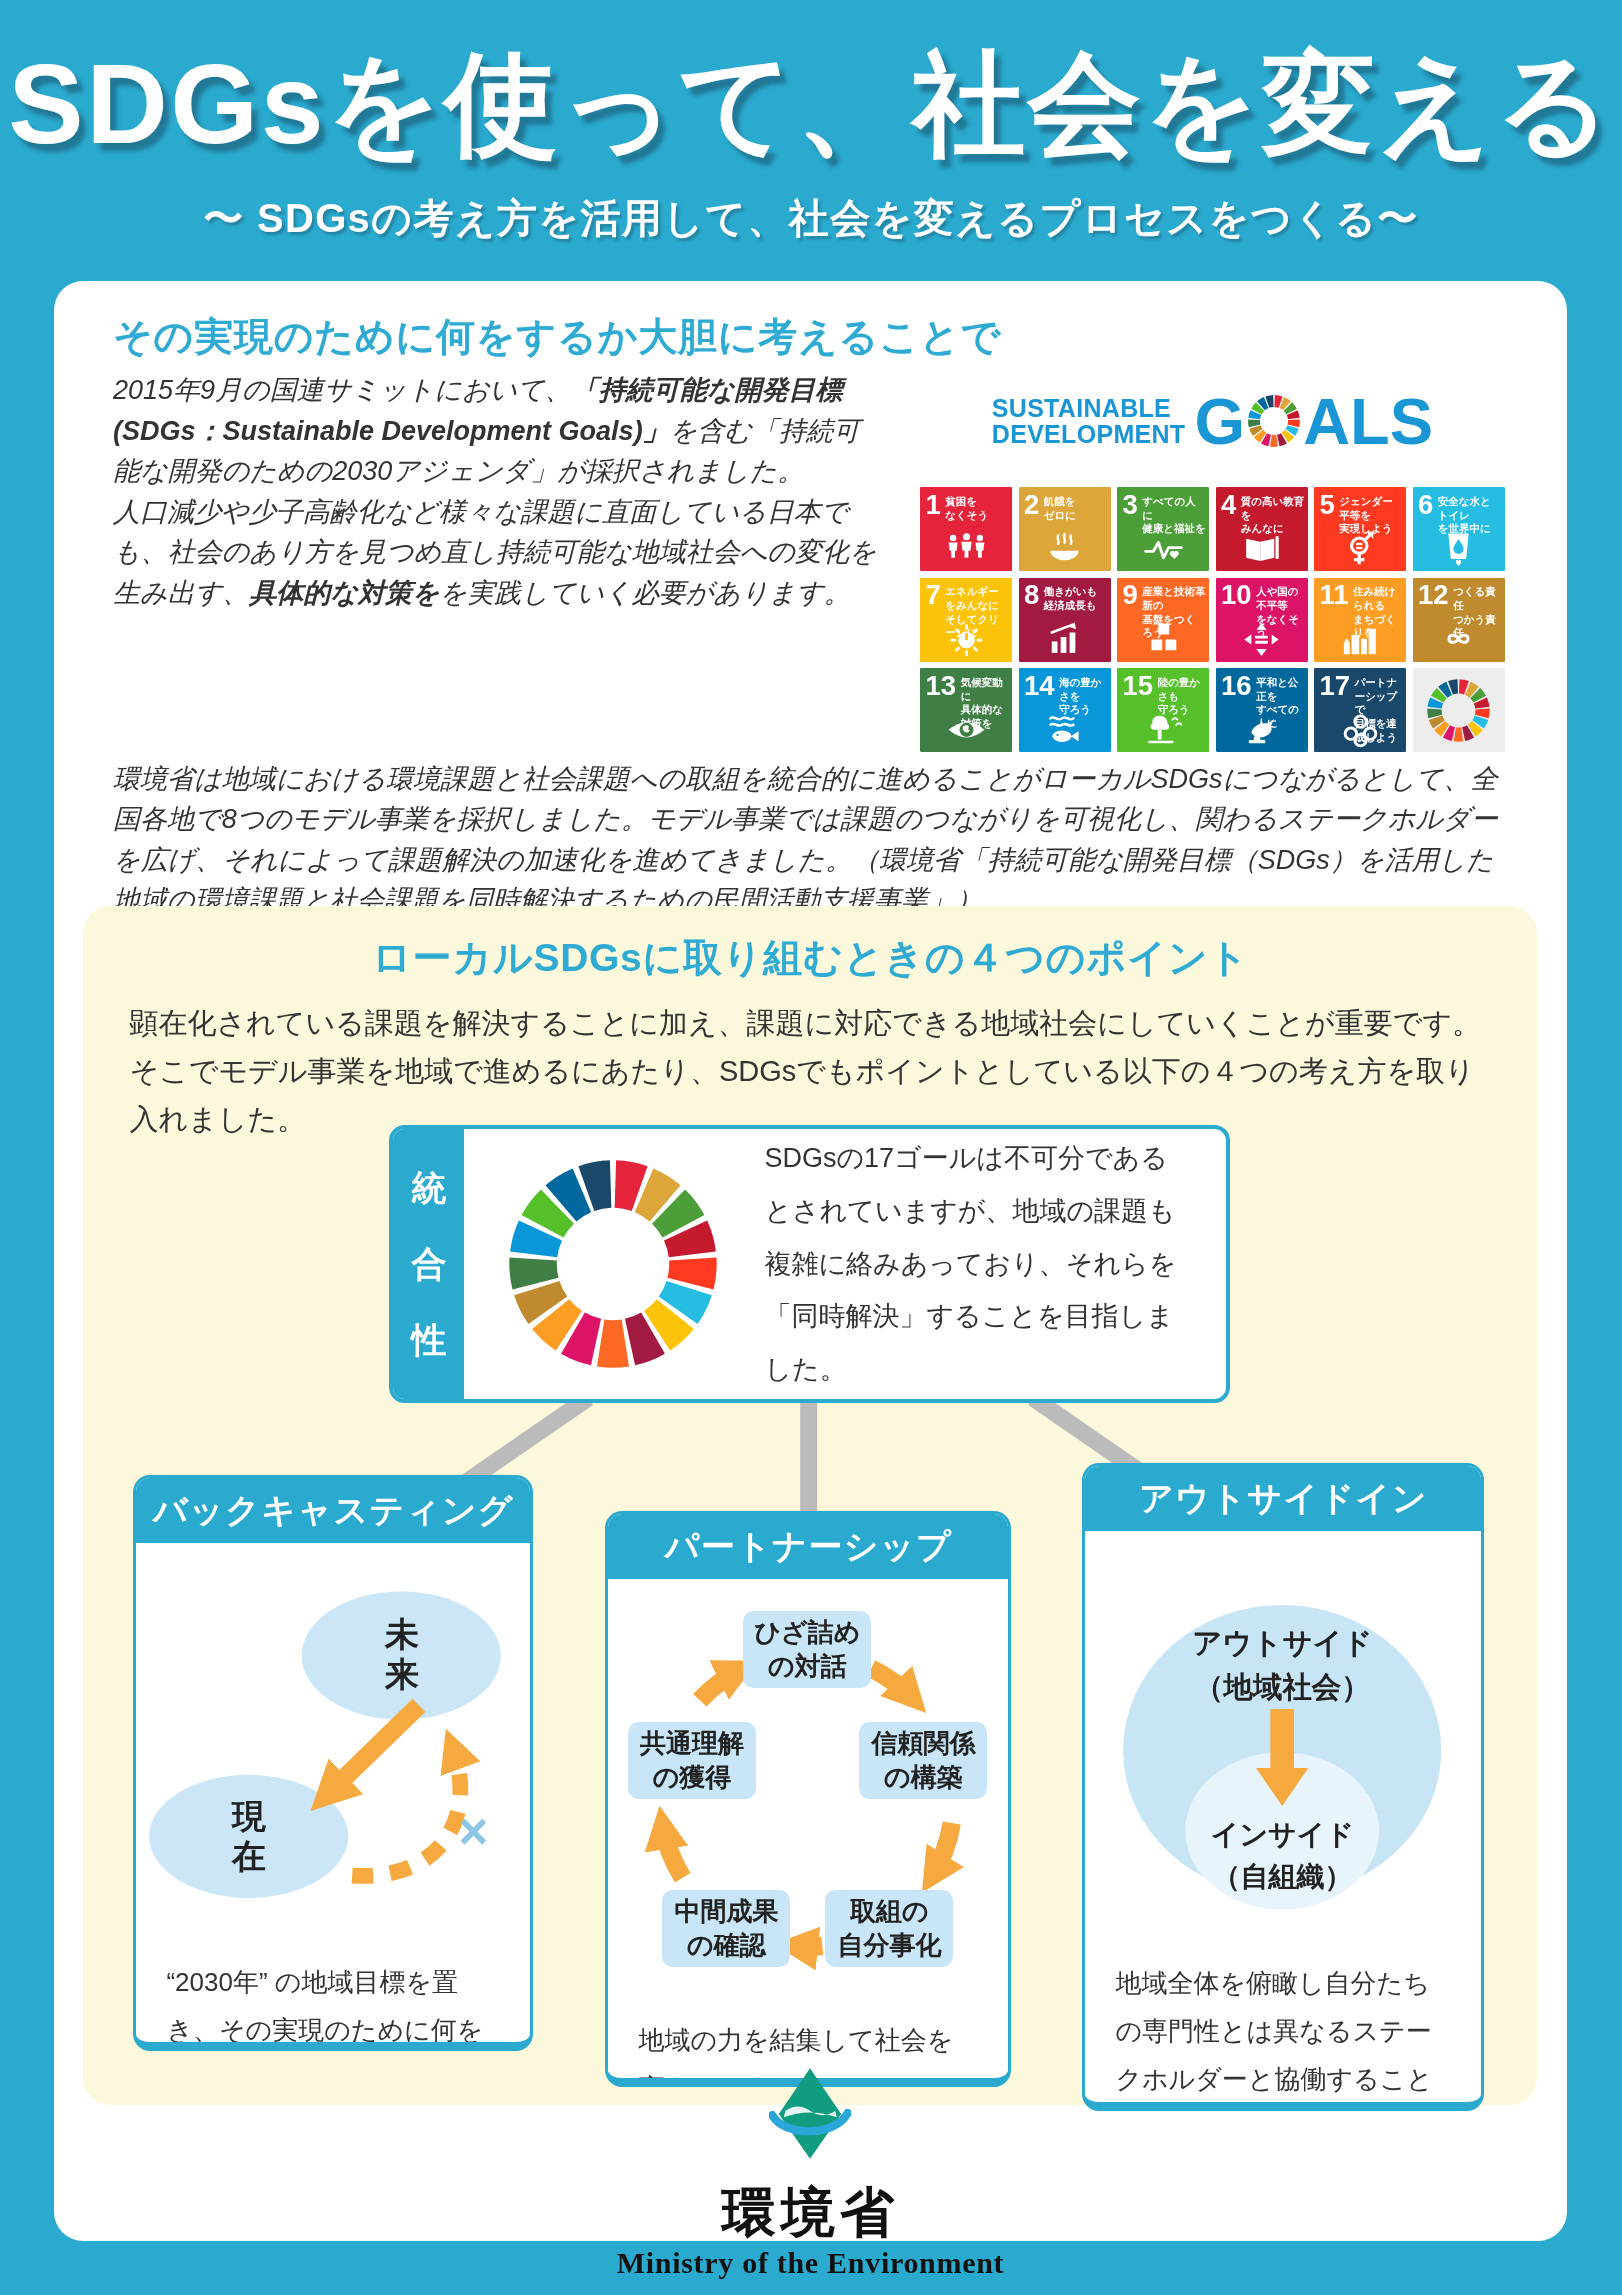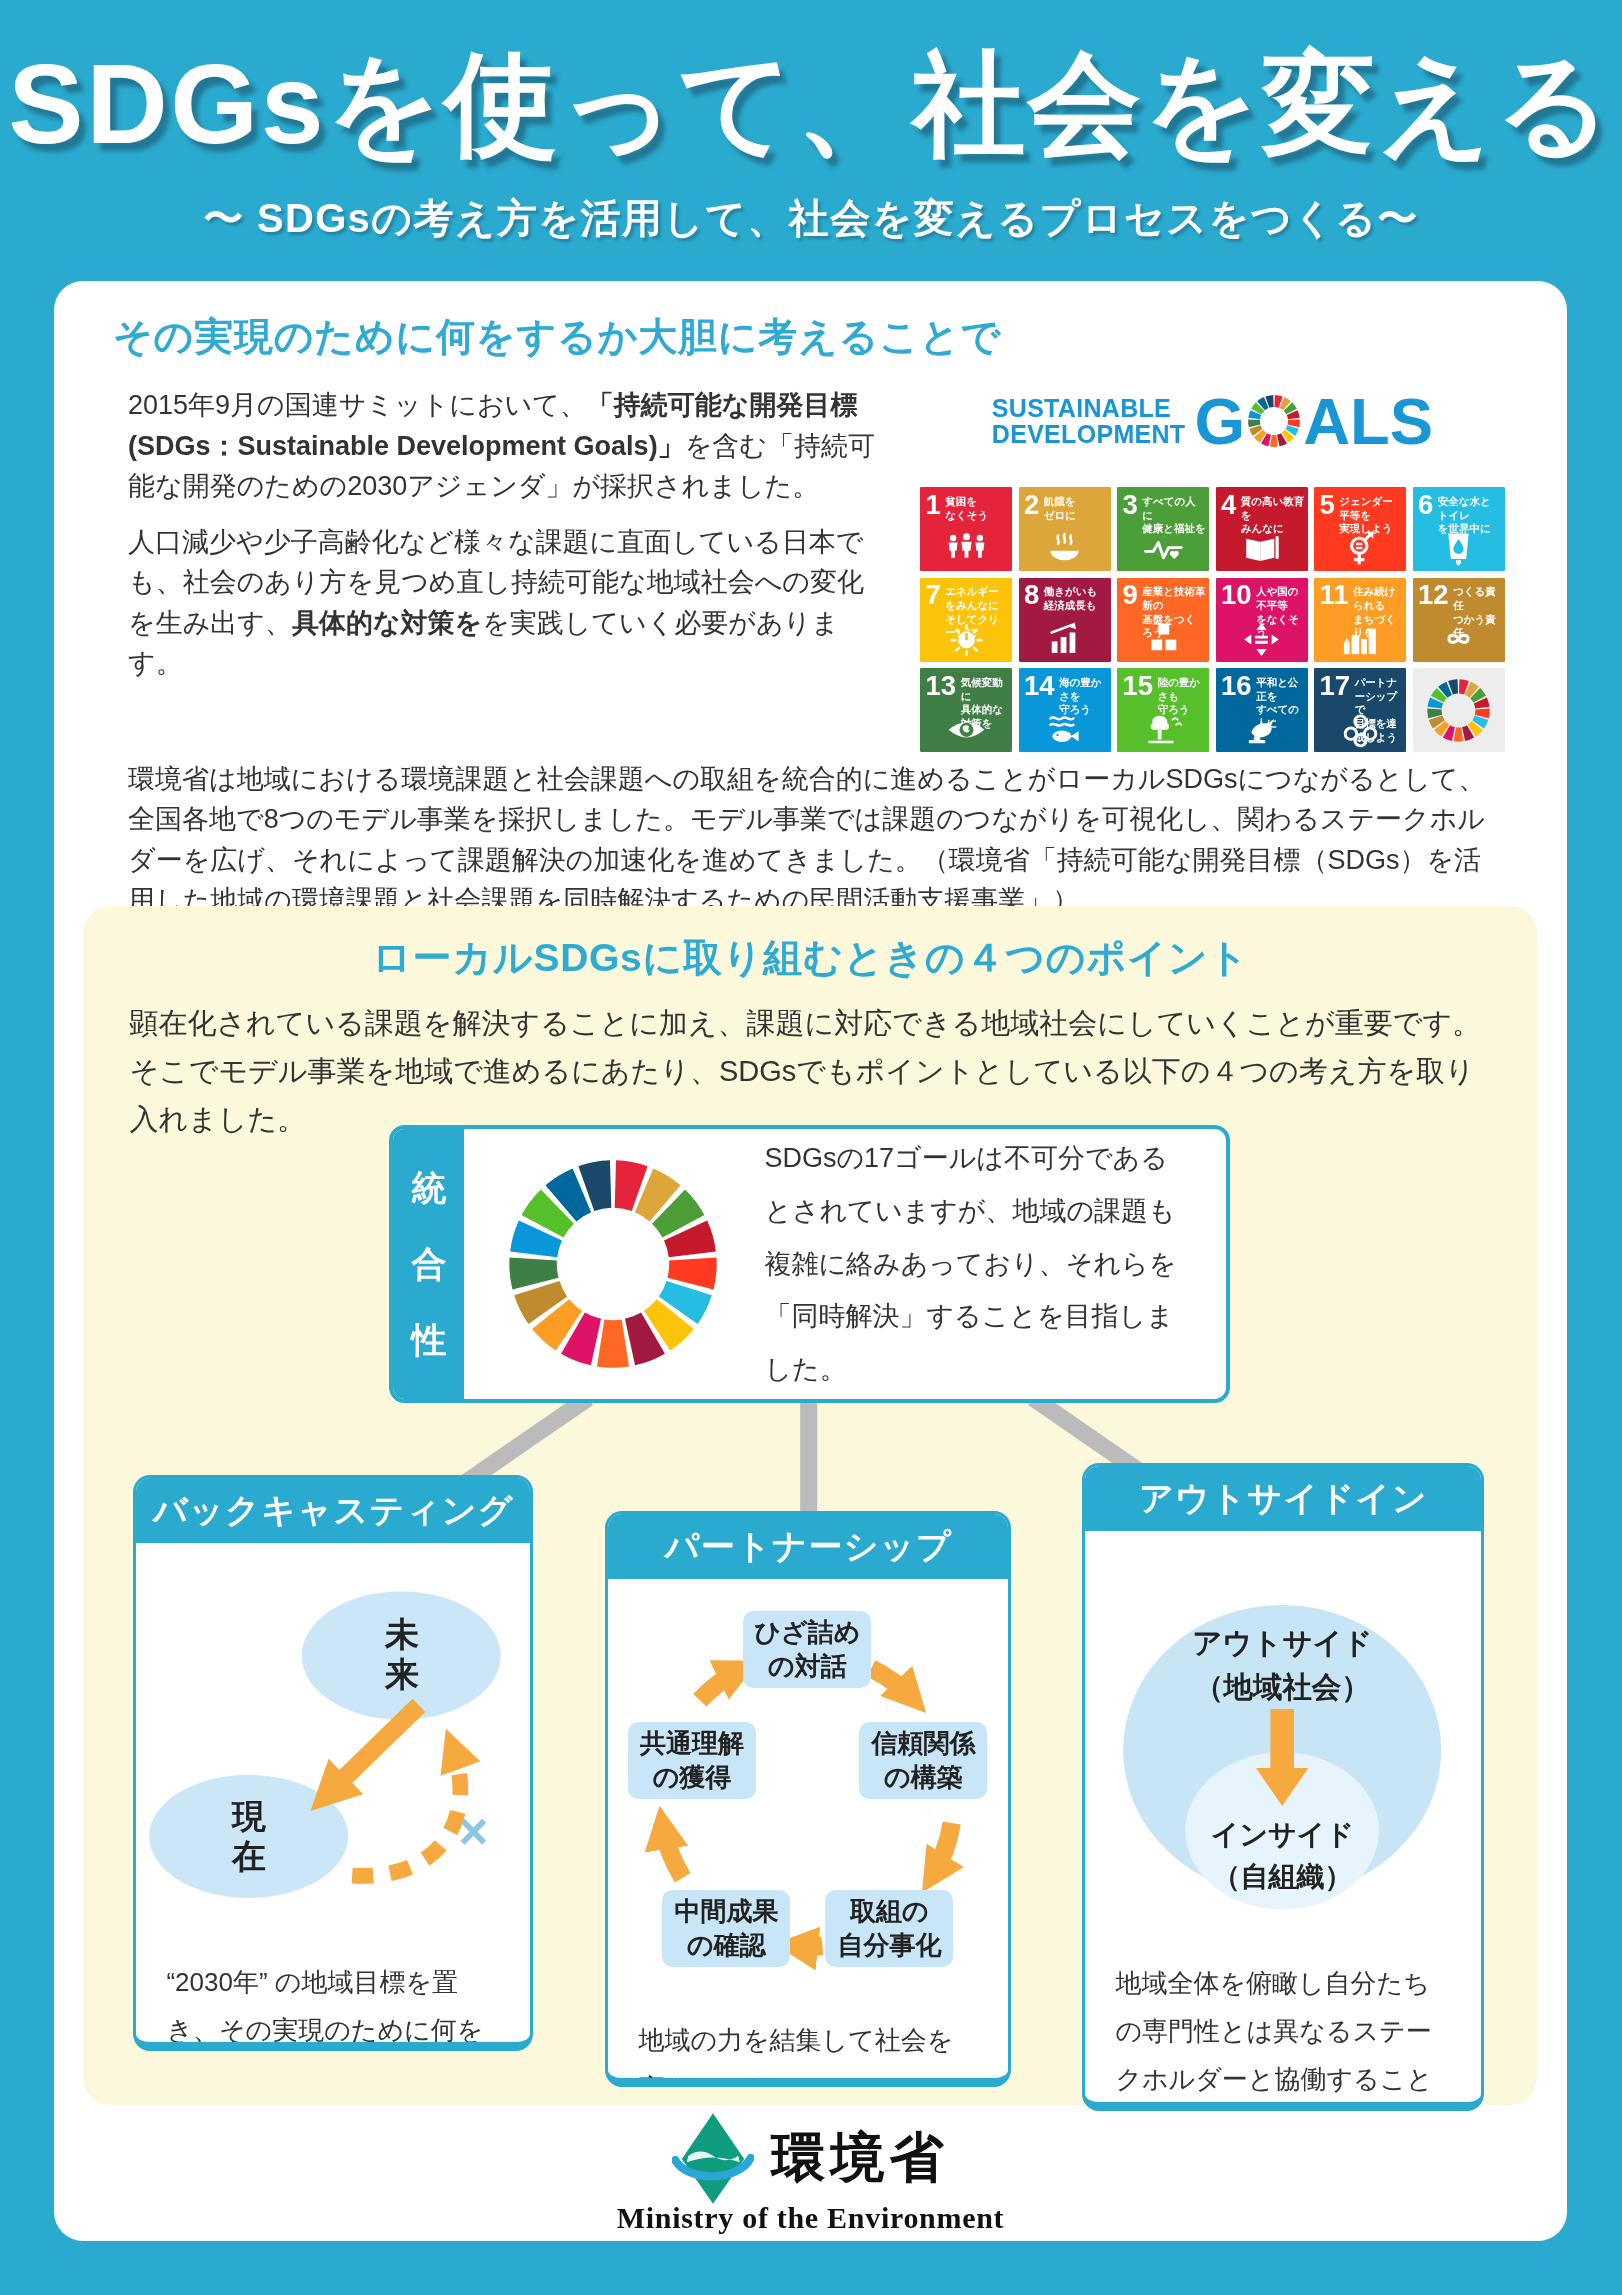--- a/index.html
+++ b/index.html
@@ -11,21 +11,21 @@
     text-shadow:6.5px 7.9px 4.6px rgba(25,60,80,.45);white-space:nowrap;}
   .sub-title{position:absolute;top:191px;left:0;right:0;text-align:center;
     font-size:40px;font-weight:bold;color:#fff;letter-spacing:1.3px;
     text-shadow:2.6px 3.3px 2.6px rgba(25,60,80,.35);white-space:nowrap;}
   
   .white-panel{position:absolute;left:54px;top:281px;width:1513px;height:1960px;
     background:#fff;border-radius:29px;}
   .intro-heading{position:absolute;left:59px;top:29px;font-size:39px;font-weight:bold;
     color:#2fabd3;letter-spacing:0.7px;}
   .intro-body{position:absolute;left:59px;top:89px;width:1398px;font-size:27px;line-height:1.5;}
-  .intro-body p{margin:15px;}
+  .intro-body p{margin:0;font-style:italic;}
   .intro-p4{clear:both;margin-top:17px !important;}
   
   .sdg-block{float:right;width:597px;margin:2.6px 0 6.5px 27.5px;}
   .sdg-logo-row{display:flex;align-items:center;justify-content:center;margin:0 0 17px 0;}
   .sdg-logo-words{font-size:25px;line-height:1.07;font-weight:bold;color:#1a96d4;
     letter-spacing:0.3px;text-align:left;margin-right:9.2px;}
   .sdg-goals-word{display:flex;align-items:center;font-size:65px;font-weight:bold;color:#1a96d4;}
   .goals-wheel{width:54px;height:54px;margin:0 2px;display:inline-flex;}
   .sdg-grid{display:grid;grid-template-columns:repeat(6,92px);grid-auto-rows:84px;gap:6.5px;justify-content:center;}
   .tile{position:relative;color:#fff;overflow:hidden;border-radius:1.3px;}
@@ -62,21 +62,21 @@
   .bc-future,.bc-present{font-size:34px;line-height:1.18;width:105px;}
   .x-mark{position:absolute;font-size:51px;font-weight:bold;color:#8cc6e2;}
   .cycle-box{position:absolute;width:128px;height:77px;background:#c8e6f7;border-radius:10.5px;
     display:flex;align-items:center;justify-content:center;text-align:center;
     font-size:26px;font-weight:bold;line-height:1.3;white-space:pre-line;color:#222;}
   .oi-outside{font-size:29.4px;line-height:1.5;width:288px;}
   .oi-inside{font-size:28px;line-height:1.5;width:262px;}
   
   .footer{position:absolute;left:0;right:0;bottom:0;height:135px;display:flex;
     flex-direction:column;align-items:center;justify-content:center;}
-  .footer-row{display:flex;align-items:center;gap:17px;}
+  .footer-row{display:flex;align-items:center;gap:17px;flex-direction:column;}
   .ministry-ja{font-size:54px;font-weight:bold;color:#111;letter-spacing:5.2px;}
   .ministry-en{font-family:"Liberation Serif","DejaVu Serif",serif;font-weight:bold;
     font-size:30px;color:#111;margin-top:-3.9px;letter-spacing:0.7px;}
 </style>
 </head>
 <body>
 
 <div class="page">
 
   <div class="main-title">SDGsを使って、社会を変える</div>

